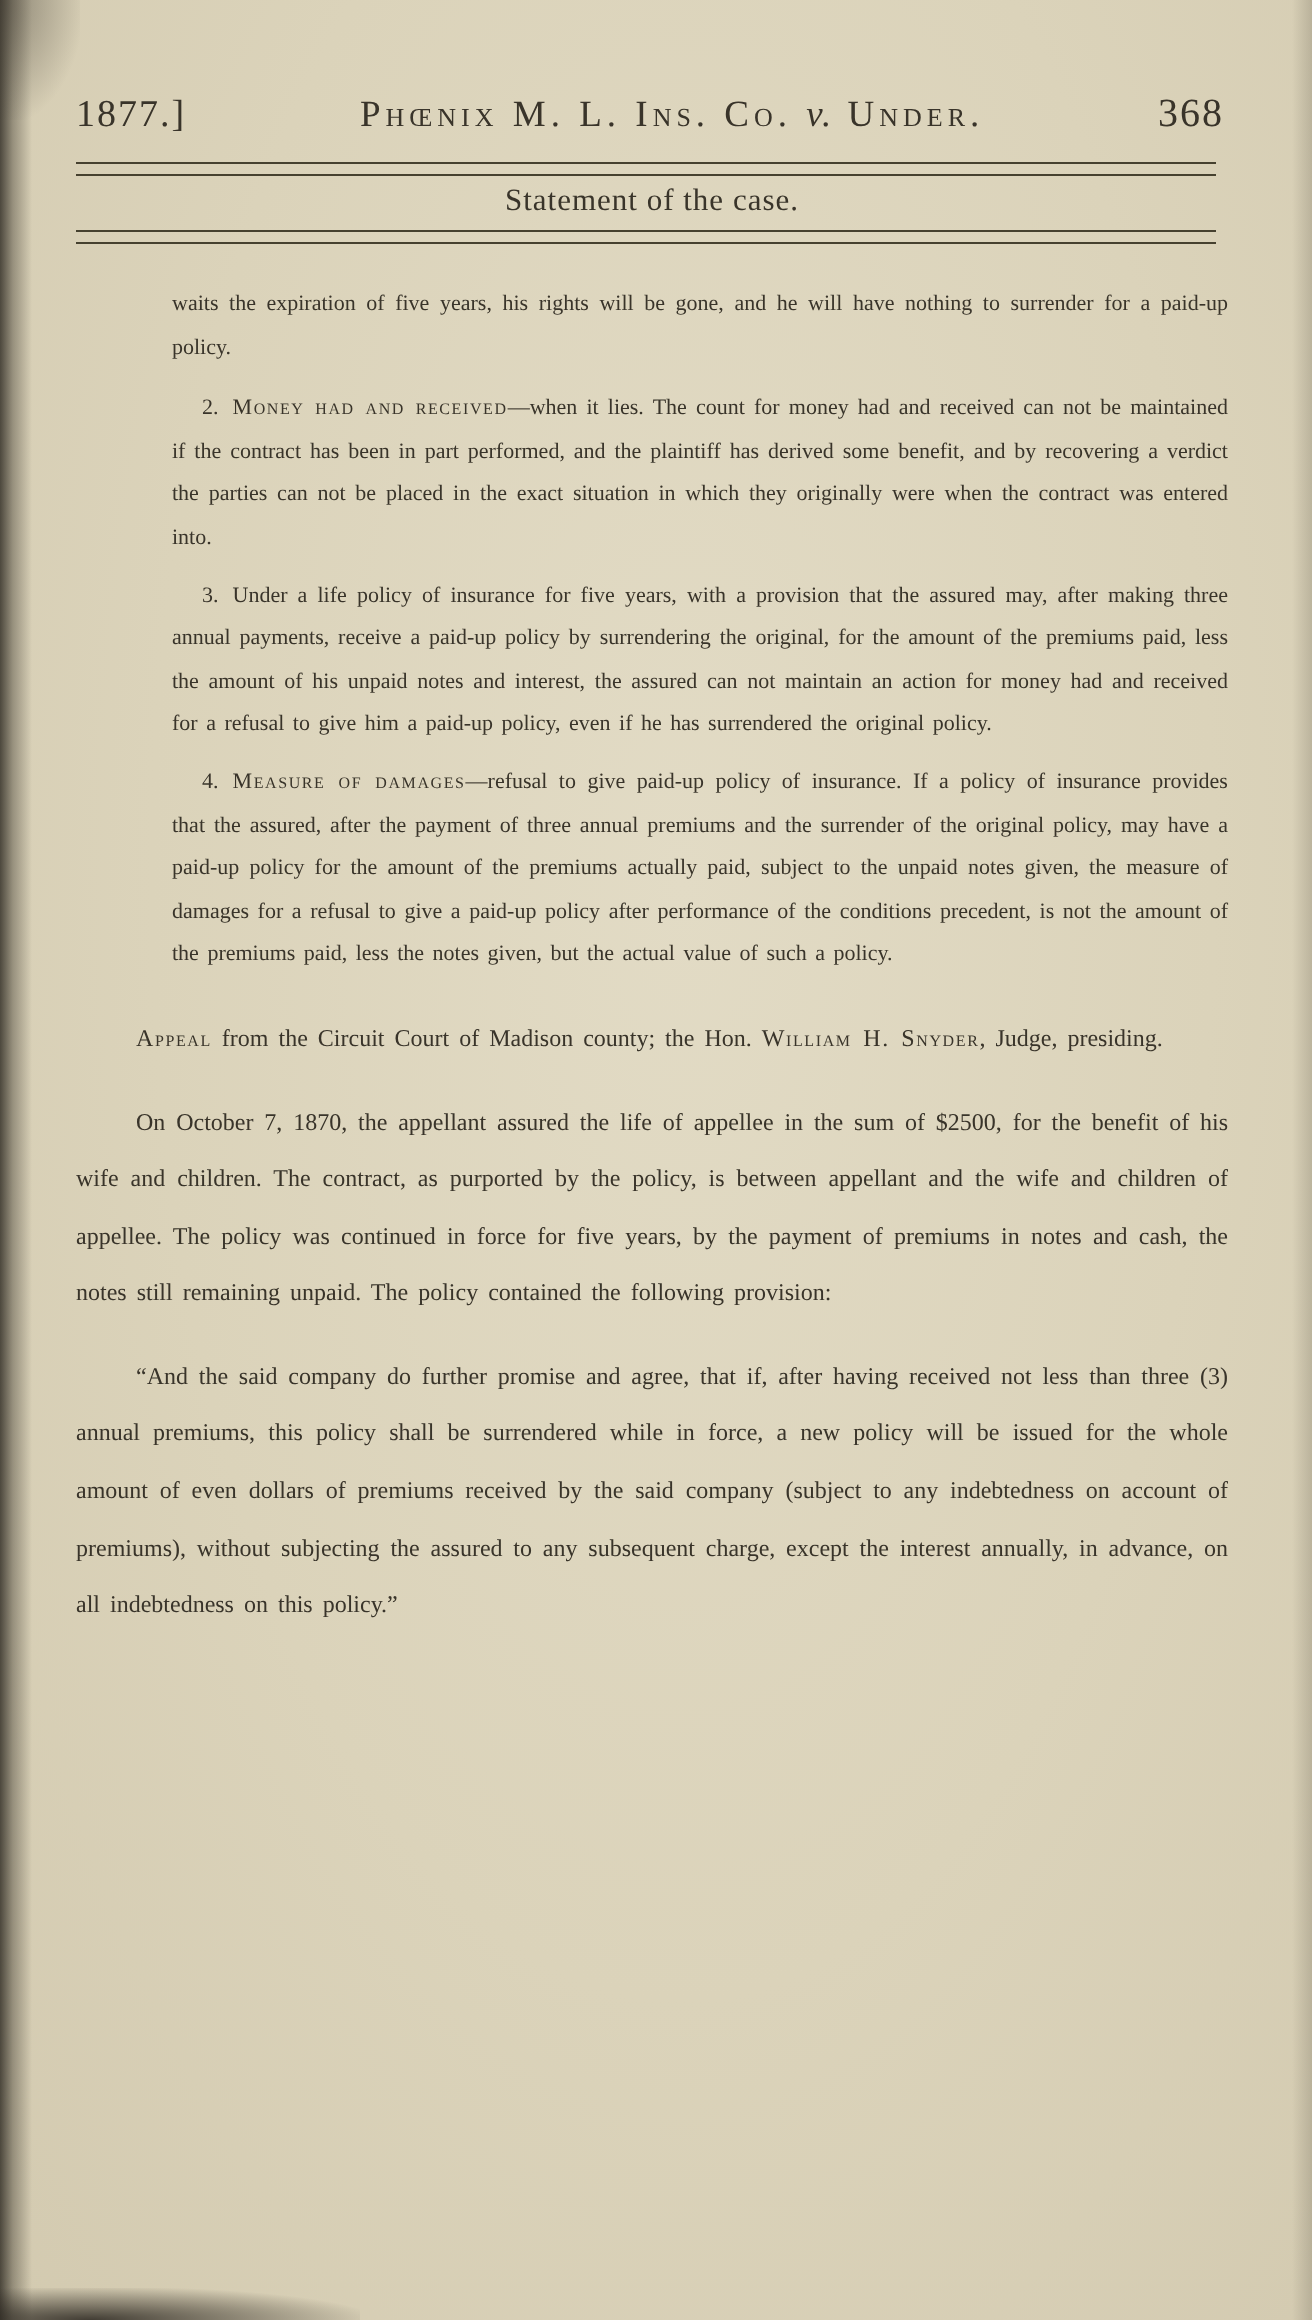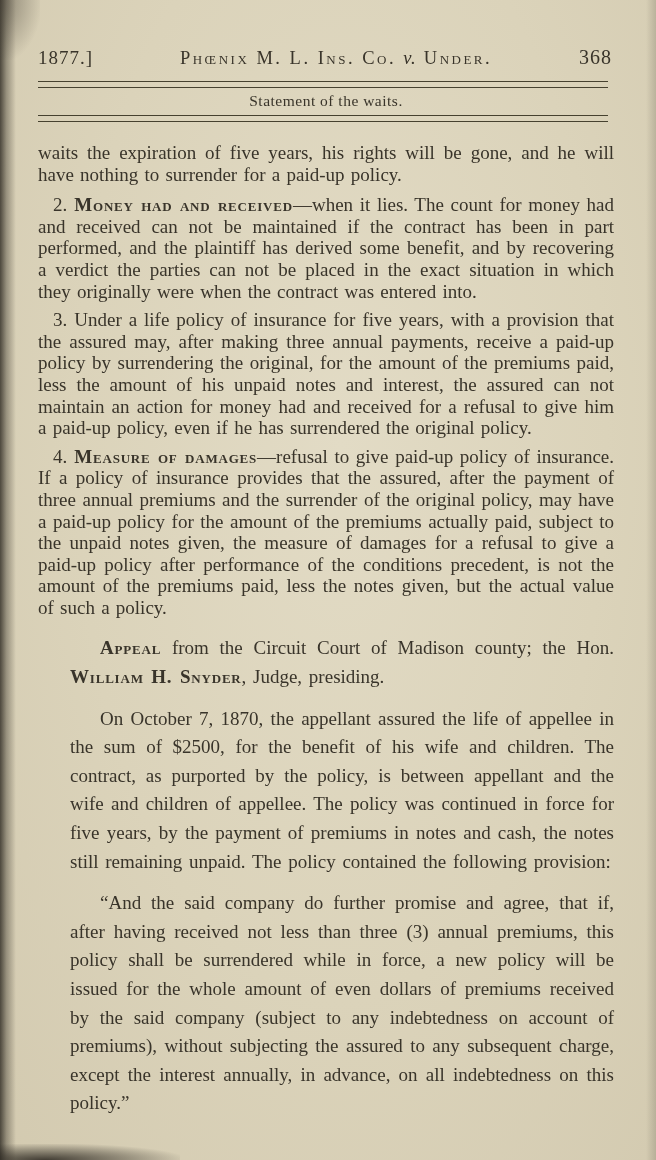--- a/index.html
+++ b/index.html
@@ -80,39 +80,39 @@
   .rule-pair-space { height: 5px; }
   .running-head {
     text-align: center;
     font-size: 15.5px;
     letter-spacing: 0.5px;
     padding: 4px 0 5px 0;
   }
   
   .headnote {
     margin-top: 20px;
-    font-size: 19px;
+    font-size: 11px;
     line-height: 21.6px;
     text-align: justify;
     word-spacing: 1.5px;
+    margin-left: 48px;
   }
   .headnote p { margin: 0 0 7px 0; }
   .headnote p.item { text-indent: 15px; }
   .headnote p.continuation { text-indent: 0; margin-bottom: 9px; }
   .hn-num { margin-right: 7px; }
-  .sc { font-variant: small-caps; letter-spacing: 0.8px; font-weight: bold; }
+  .sc { font-variant: small-caps; letter-spacing: 0.8px; }
   .ital { }
   
   .opinion {
     margin-top: 16px;
-    font-size: 19px;
+    font-size: 12px;
     line-height: 28.6px;
     text-align: justify;
     word-spacing: 2px;
-    margin-left: 32px;
   }
   .opinion p { margin: 0 0 13px 0; text-indent: 30px; }
   .opinion p.quote { margin-bottom: 0; }
 </style>
 </head>
 <body>
 
 <div class="edge-left"></div>
 <div class="edge-right"></div>
 <div class="corner-top-left"></div>
@@ -123,21 +123,21 @@
   <div class="header-row">
     <span class="year">1877.]</span>
     <span class="case-title"><span>Phœnix M. L. Ins. Co. </span><span class="vs">v.</span><span> Under.</span></span>
     <span class="page-num">368</span>
   </div>
 
   <div class="rule rule-gap-top"></div>
   <div class="rule-pair-space"></div>
   <div class="rule thin"></div>
 
-  <div class="running-head">Statement of the waits.</div>
+  <div class="running-head">Statement of the case.</div>
 
   <div class="rule"></div>
   <div class="rule-pair-space"></div>
   <div class="rule thin"></div>
 
   <div class="headnote">
     <p class="continuation">waits the expiration of five years, his rights will be gone, and he will have nothing to surrender for a paid-up policy.</p>
 
     <p class="item"><span class="hn-num">2.</span><span class="sc">Money had and received</span><span>—</span><span class="ital">when it lies.</span><span>  The count for money had and received can not be maintained if the contract has been in part performed, and the plaintiff has derived some benefit, and by recovering a verdict the parties can not be placed in the exact situation in which they originally were when the contract was entered into.</span></p>
 

